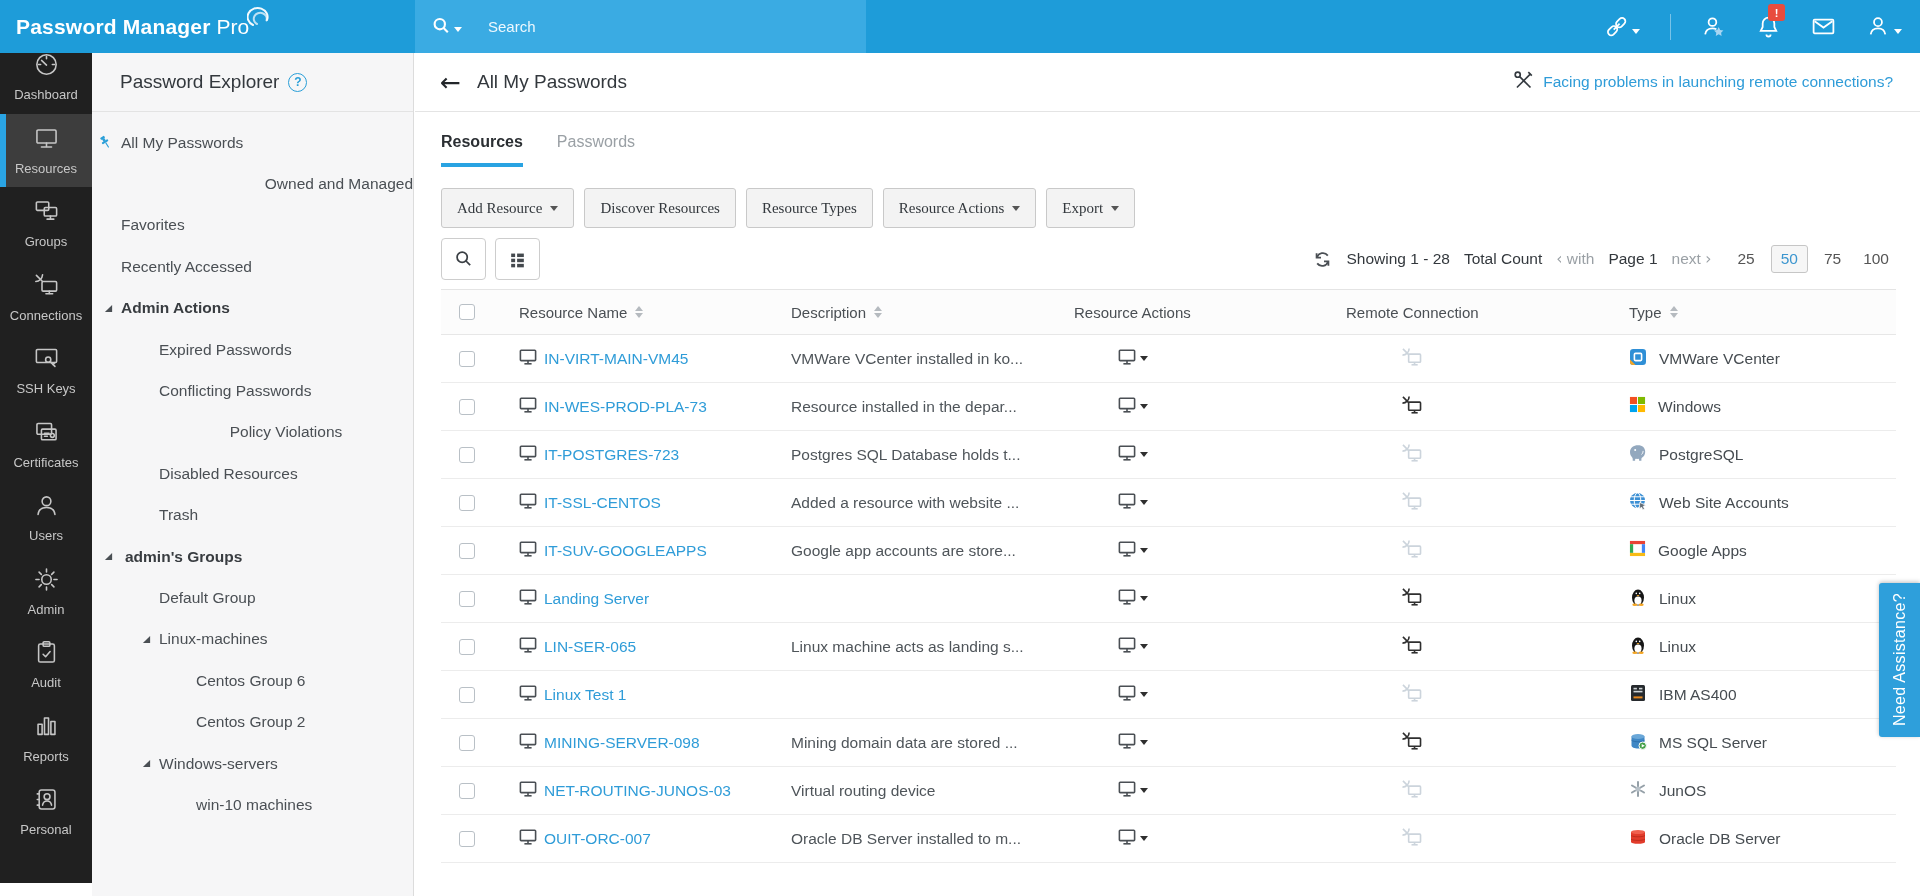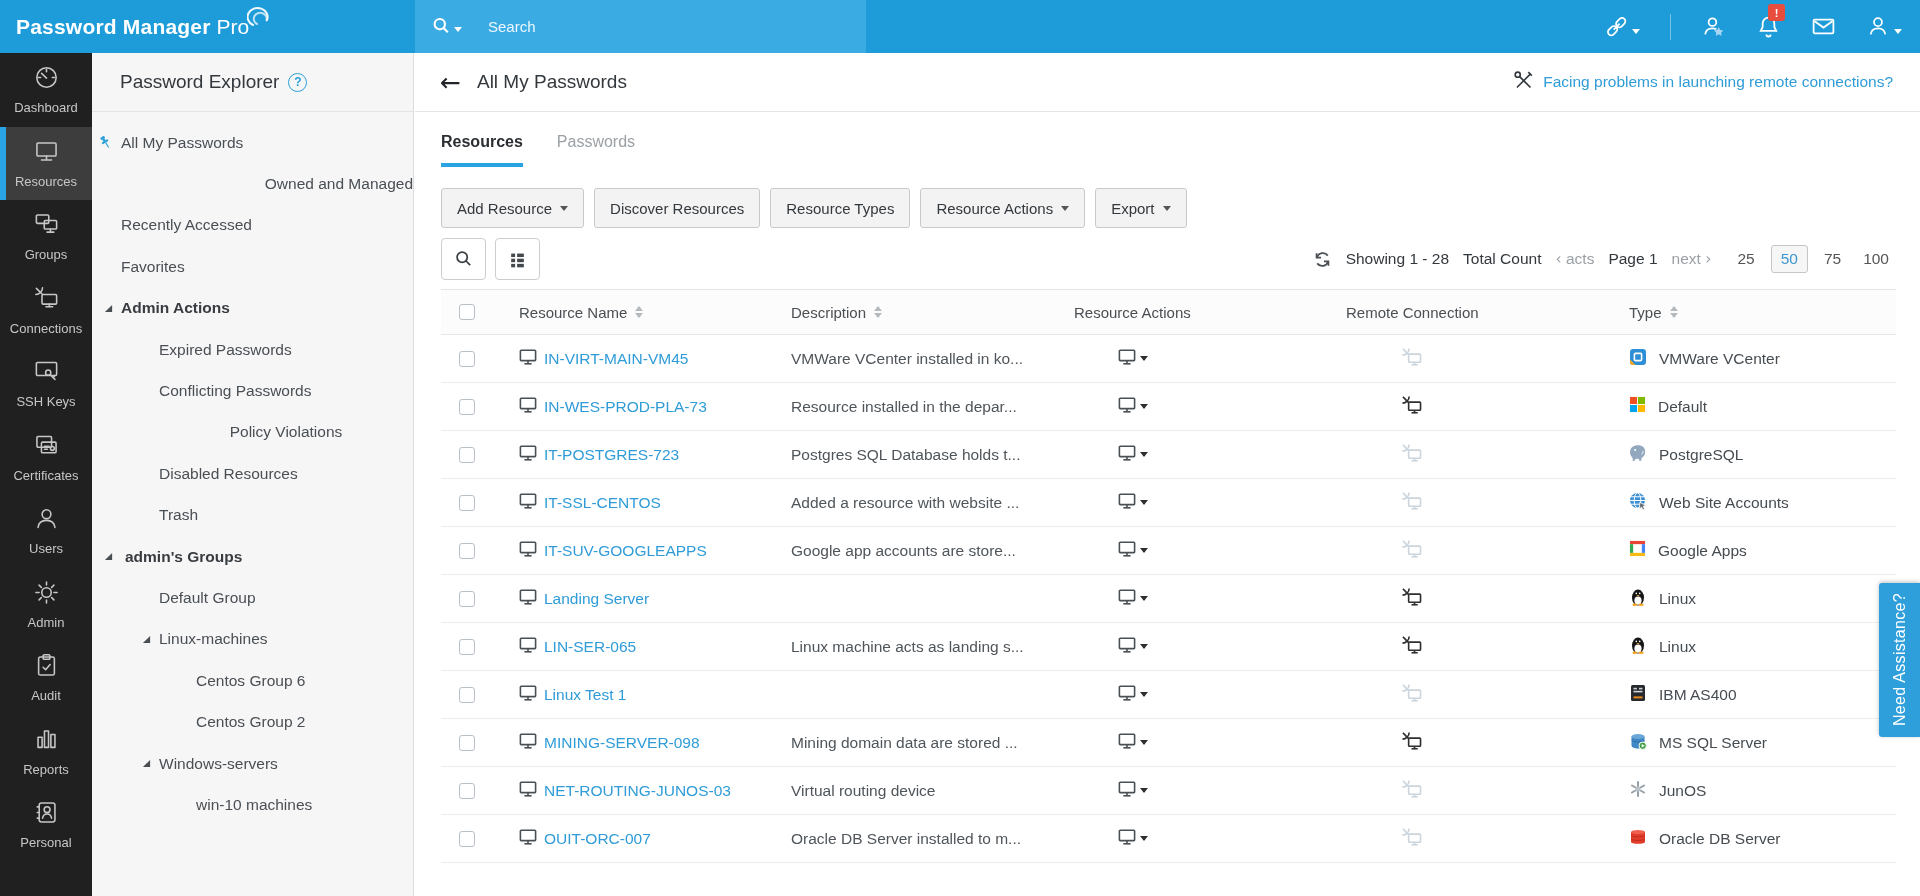--- a/index.html
+++ b/index.html
@@ -20,21 +20,21 @@
   .search-zone .s-label { color:#eef8fe; font-size:15px; margin-left:26px; }
   .top-icons { position:absolute; right:18px; top:0; height:53px; display:flex; align-items:center; gap:30px; }
   .tp-ic { position:relative; display:flex; align-items:center; cursor:pointer; }
   .tp-sep { width:1px; height:26px; background:rgba(255,255,255,.4); }
   .tp-caret { width:0; height:0; border-left:4px solid transparent; border-right:4px solid transparent;
     border-top:5px solid #fff; margin-left:3px; margin-top:10px; }
   .badge { position:absolute; top:-10px; left:12px; min-width:17px; height:17px; background:#e84c3d; color:#fff;
     font-size:11px; font-weight:700; border-radius:3px; display:flex; align-items:center; justify-content:center; padding:0 4px; }
 
   
-  .rail { position:absolute; left:0; top:53px; width:92px; height:843px; background:#202020; z-index:20; }
+  .rail { position:absolute; left:0; top:40px; width:92px; height:843px; background:#202020; z-index:20; }
   .rail-item { position:relative; height:73.5px; display:flex; flex-direction:column; align-items:center;
     justify-content:center; gap:5px; cursor:pointer; }
   .rail-item .lbl { font-size:13px; color:#c7c7c7; }
   .rail-item.active { background:#3d3d3d; }
   .rail-item.active::before { content:""; position:absolute; left:0; top:0; bottom:0; width:6px; background:#2aa4e4; }
 
   
   .explorer { position:absolute; left:92px; top:53px; width:322px; height:843px; background:#f6f6f7;
     border-right:1px solid #dcdcdc; z-index:10; }
   .exp-head { height:59px; display:flex; align-items:center; border-bottom:1px solid #e3e3e3; padding-left:28px; }
@@ -55,21 +55,21 @@
   .help-wrap { position:absolute; right:27px; display:flex; align-items:center; gap:9px; }
   .help-link { color:#2f9cd8; font-size:15.5px; cursor:pointer; }
 
   .main-body { padding:0 25px 0 26px; }
   .tabs { display:flex; gap:34px; margin-top:21px; }
   .tab { font-size:16px; color:#9aa0a5; padding-bottom:12px; cursor:pointer; }
   .tab.active { color:#2b2f33; font-weight:700; border-bottom:4px solid #29a3e2; }
 
   .toolbar { display:flex; gap:10px; margin-top:21px; }
   .tb-btn { height:40px; padding:0 15px; background:#f3f3f3; border:1px solid #c9c9c9; border-radius:3px;
-    font-size:15px; color:#33383d; display:flex; align-items:center; gap:8px; cursor:pointer; font-family:Liberation Sans, sans-serif;text-align:right; }
+    font-size:15px; color:#33383d; display:flex; align-items:center; gap:8px; cursor:pointer; font-family:Liberation Serif, serif;text-align:right; }
   .dd-caret { width:0; height:0; border-left:4.5px solid transparent; border-right:4.5px solid transparent;
     border-top:5.5px solid #555; }
 
   .row2 { display:flex; align-items:center; margin-top:9px; height:44px; }
   .sq-btn { width:45px; height:42px; background:#fff; border:1px solid #cdcdcd; border-radius:4px;
     display:flex; align-items:center; justify-content:center; cursor:pointer; margin-right:9px; }
   .pager { margin-left:auto; display:flex; align-items:center; gap:14px; font-size:15.5px; color:#33383d; }
   .pager .muted { color:#9aa0a5; }
   .pager .uline { cursor:pointer; }
   .pager .chev { font-family:"DejaVu Sans", sans-serif; }
@@ -312,24 +312,24 @@
               <rect x="7.1" y="7.7" width="1" height="5.6"></rect>
             </g>
           </svg>
         </span>
         <span>All My Passwords</span>
       </div>
       <div class="tree-item" style="padding-left: 29px; justify-content: flex-end;">
         <span>Owned and Managed</span>
       </div>
       <div class="tree-item" style="padding-left: 29px;">
+        <span>Favorites</span>
+      </div>
+      <div class="tree-item" style="padding-left: 29px;">
         <span>Recently Accessed</span>
-      </div>
-      <div class="tree-item" style="padding-left: 29px;">
-        <span>Favorites</span>
       </div>
       <div class="tree-item bold" style="padding-left: 29px;">
         <span class="marker" style="left:12px">
           <svg width="9" height="9" viewBox="0 0 10 10" fill="none">
             <polygon points="9,1 9,9 1,9" fill="#4a4f54"></polygon>
           </svg>
         </span>
         <span>Admin Actions</span>
       </div>
       <div class="tree-item" style="padding-left: 67px;">
@@ -453,21 +453,21 @@
           <svg width="19" height="19" viewBox="0 0 19 19" fill="none" stroke="#4a4f54" stroke-width="1.8">
             <path d="M14.8 5.6A6.2 6.2 0 0 0 3.9 7.6"></path>
               <path d="M3.6 3.2v4.4H8"></path>
             <path d="M4.2 13.4a6.2 6.2 0 0 0 10.9-2"></path>
               <path d="M15.4 15.8v-4.4H11"></path>
           </svg>
         </span>
         <span>Showing 1 - 28</span>
         <span class="uline">Total Count</span>
         <span class="muted">
-          <span class="chev">‹</span> <span>acts</span>
+          <span class="chev">‹</span> <span>with</span>
         </span>
         <span>Page 1</span>
         <span class="muted">
           <span>next</span> <span class="chev">›</span>
         </span>
         <span id="sizes" style="display:flex;gap:10px;align-items:center;margin-left:6px;">
             <span class="size-opt">25</span>
             <span class="size-opt active">50</span>
             <span class="size-opt">75</span>
             <span class="size-opt">100</span>
@@ -625,21 +625,21 @@
                 </svg></div>
             </td>
     <td>
               <div class="type-cell">
       <span><svg width="17" height="17" viewBox="0 0 18 18" fill="none">
                     <rect x="1" y="1" width="7.5" height="7.5" fill="#f25022"></rect>
                     <rect x="9.5" y="1" width="7.5" height="7.5" fill="#7fba00"></rect>
                     <rect x="1" y="9.5" width="7.5" height="7.5" fill="#00a4ef"></rect>
                     <rect x="9.5" y="9.5" width="7.5" height="7.5" fill="#ffb900"></rect>
                   </svg></span>
-      <span>Default</span>
+      <span>Windows</span>
               </div>
             </td>
           </tr>
           <tr>
     <td>
               <div class="cb"></div>
             </td>
     <td>
               <div class="name-cell">
       <span><svg width="18" height="16" viewBox="0 0 22 20" fill="none">

